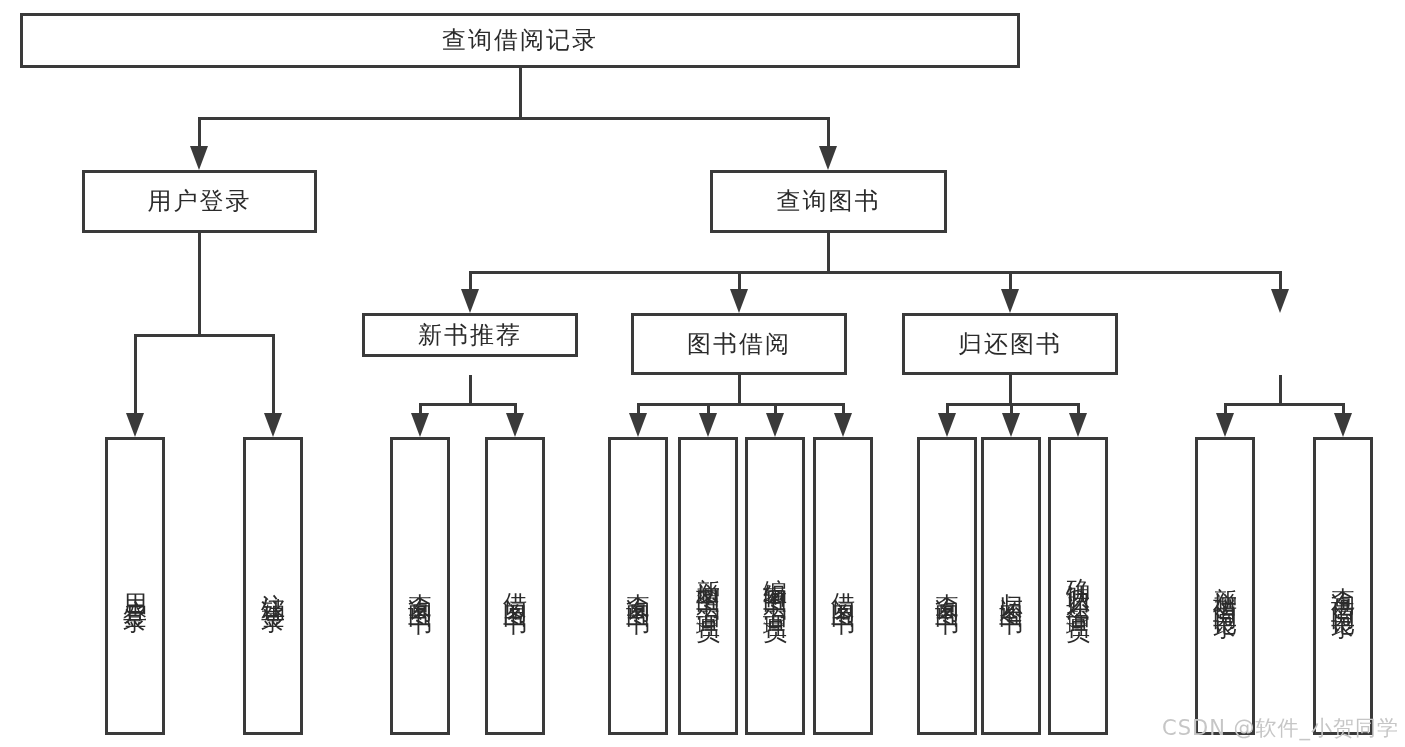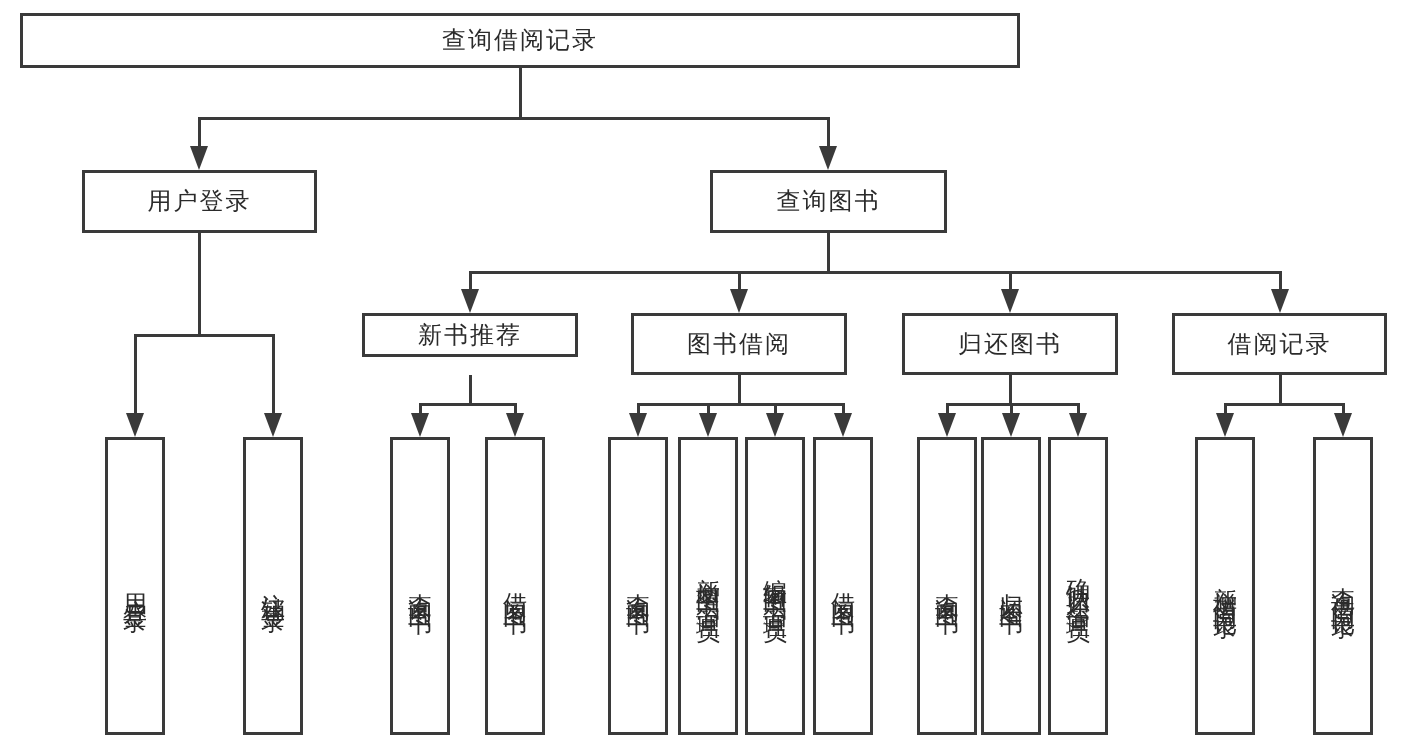--- a/index.html
+++ b/index.html
@@ -124,23 +124,20 @@
 
   <div class="box" style="left:362px;top:313px;width:216px;height:44px">
     <span class="lbl">新书推荐</span>
   </div>
   <div class="box" style="left:631px;top:313px;width:216px;height:62px">
     <span class="lbl">图书借阅</span>
   </div>
   <div class="box" style="left:902px;top:313px;width:216px;height:62px">
     <span class="lbl">归还图书</span>
   </div>
-  <div class="box" style="left:1172px;top:313px;width:215px;height:62px">
-    <span class="lbl">借阅记录</span>
-  </div>
 
   <div class="leaf" style="left:105px">
     <span class="lbl">用户登录</span>
   </div>
   <div class="leaf" style="left:243px">
     <span class="lbl">注销登录</span>
   </div>
 
   <div class="leaf" style="left:390px">
     <span class="lbl">查询图书</span>
@@ -172,14 +169,15 @@
     <span class="lbl">确认归还（管理员）</span>
   </div>
 
   <div class="leaf" style="left:1195px">
     <span class="lbl">新增借阅记录</span>
   </div>
   <div class="leaf" style="left:1313px">
     <span class="lbl">查询借阅记录</span>
   </div>
 
+  <div class="watermark">CSDN @软件_小贺同学</div>
 
 </div>
 
 </body></html>

